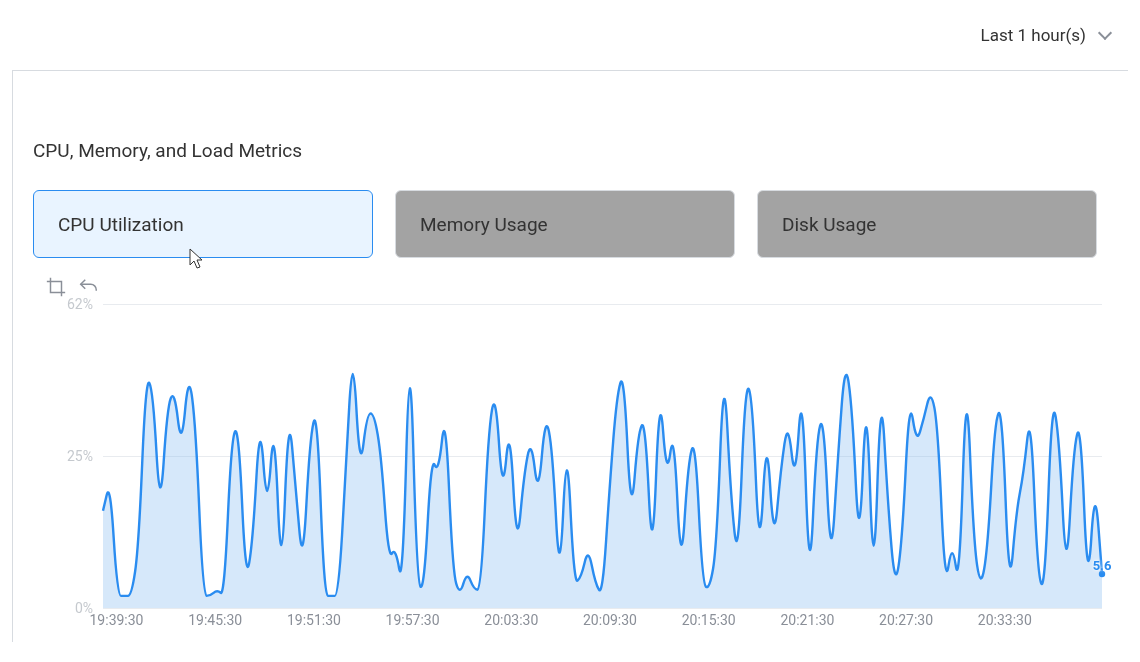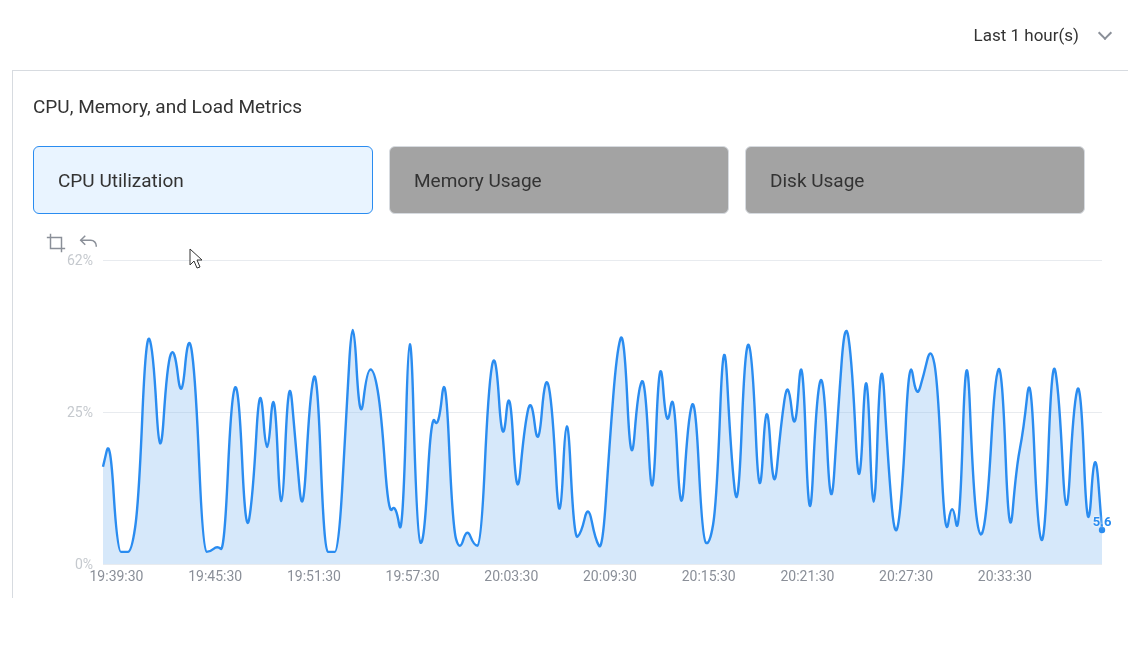--- a/index.html
+++ b/index.html
@@ -23,43 +23,43 @@
   }
   .topbar {
     display: flex;
     justify-content: flex-end;
     align-items: center;
     height: 70px;
     padding: 0 28px;
     font-size: 17px;
     color: var(--text);
   }
-  .timerange { display: inline-flex; align-items: center; gap: 19px; cursor: pointer; }
+  .timerange { display: inline-flex; align-items: center; gap: 12px; cursor: pointer; }
   .chevron {
     width: 14px; height: 14px;
     display: inline-block;
     position: relative;
   }
   .chevron::before {
     content: "";
     position: absolute;
     width: 8px; height: 8px;
     border-right: 2px solid var(--muted);
     border-bottom: 2px solid var(--muted);
     transform: rotate(45deg);
     top: 0; left: 2px;
   }
   .card {
     margin: 0 12px;
     border-top: 1px solid var(--border);
     border-left: 1px solid var(--border);
     padding: 24px 20px 8px 20px;
   }
-  .card-title { font-size: 19px; color: var(--text); margin-bottom: 28px; }
-  .tabs { display: flex; gap: 16px; }
+  .card-title { font-size: 19px; color: var(--text); margin-bottom: 28px; margin-top: 44px; }
+  .tabs { display: flex; gap: 22px; }
   .tab {
     flex: 0 0 340px;
     height: 68px;
     border: 1px solid var(--border);
     border-radius: 6px;
     display: flex;
     align-items: center;
     padding: 0 24px;
     font-size: 19px;
     cursor: pointer;

